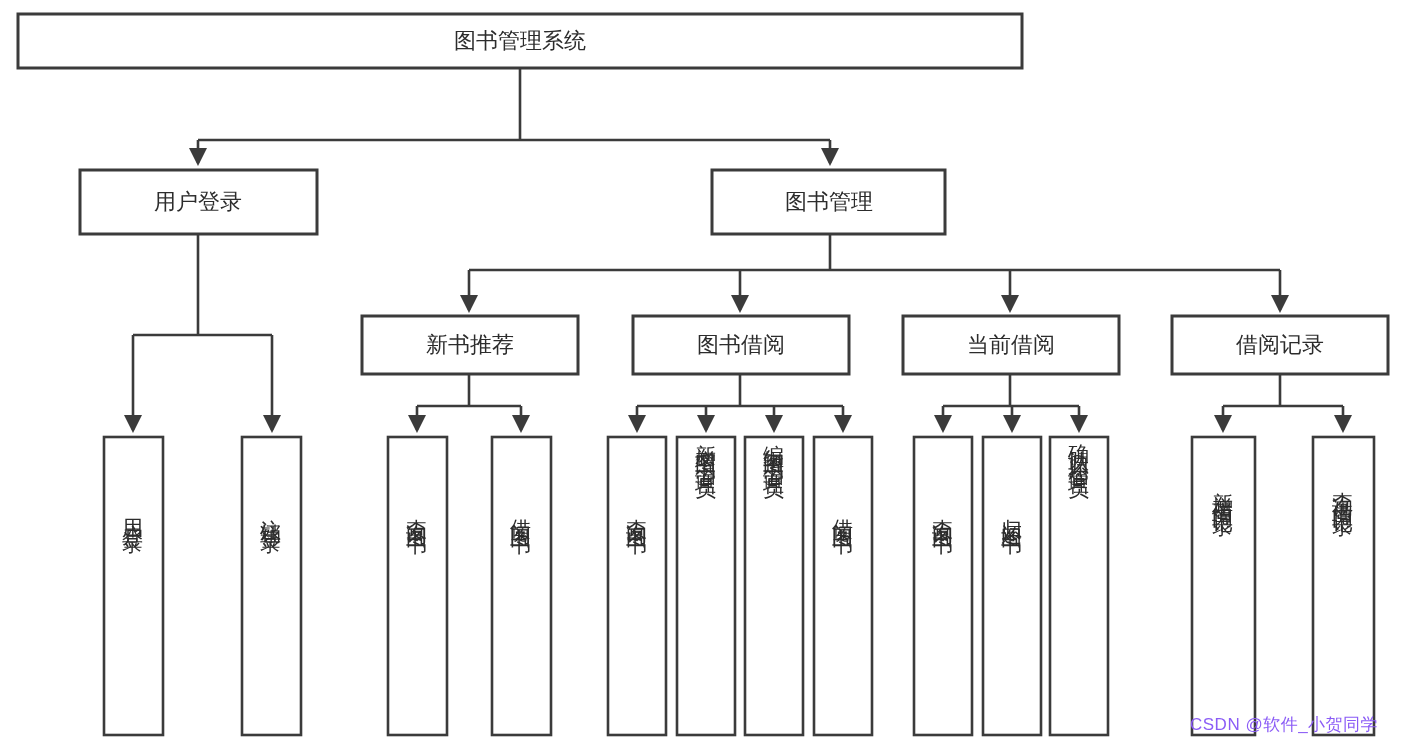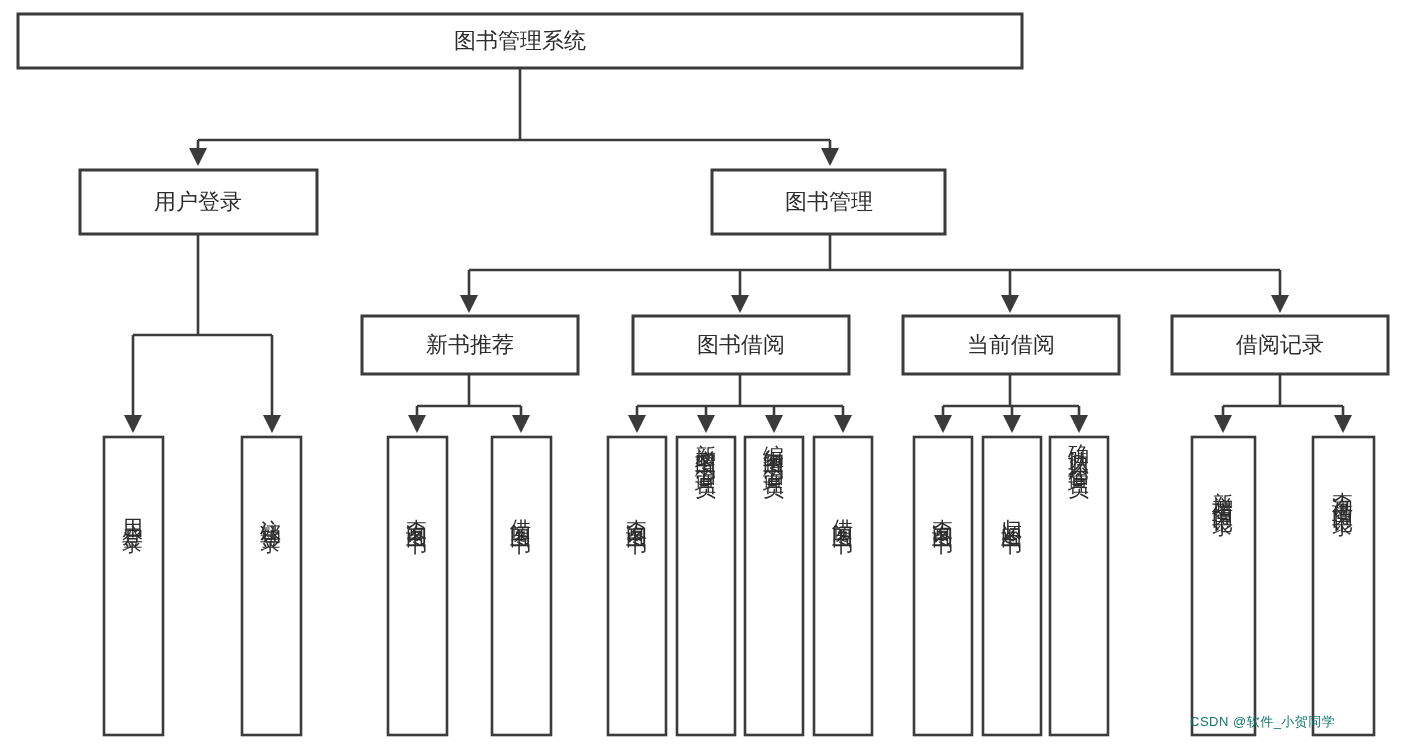--- a/index.html
+++ b/index.html
@@ -40,22 +40,22 @@
     fill: #2c2c2c;
     text-anchor: middle;
     dominant-baseline: middle;
   }
   .node-label-v {
     font-size: 21px;
     fill: #2c2c2c;
   }
   .watermark {
     position: absolute;
-    font-size: 13px;
-    color: #0f766e;
+    font-size: 17px;
+    color: #8b5cf6;
     white-space: nowrap;
     letter-spacing: 0.5px;
     user-select: none;
   }
 </style>
 </head>
 <body>
 
 <div id="page">
 

